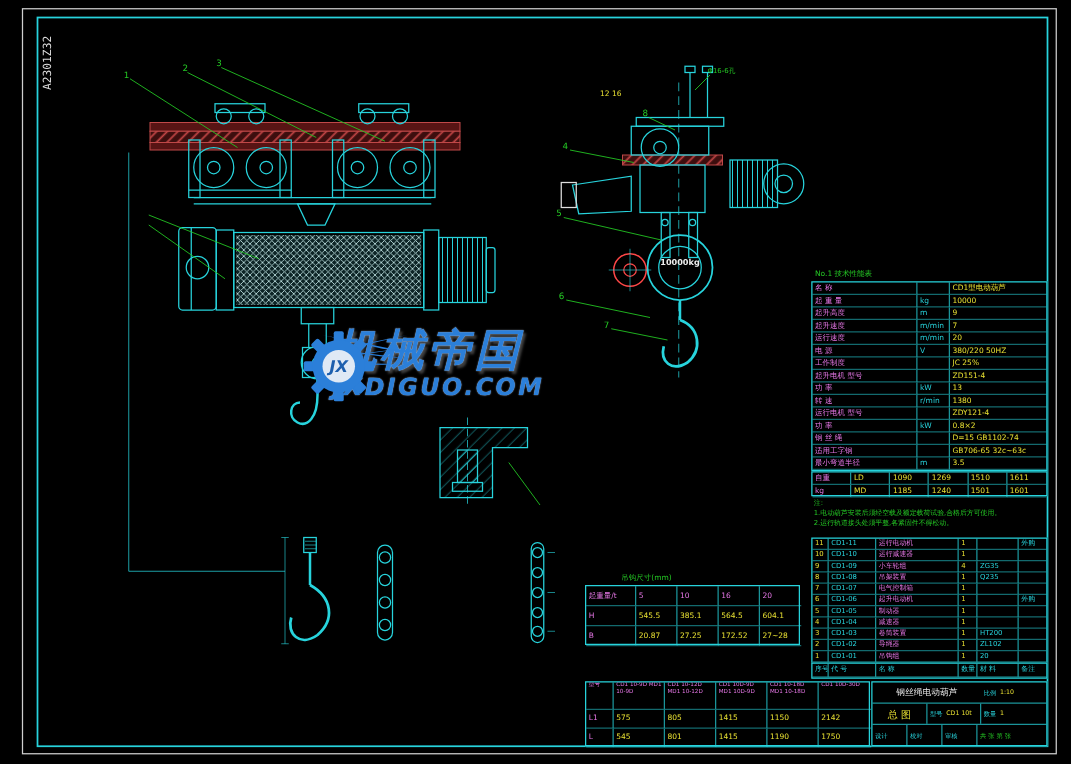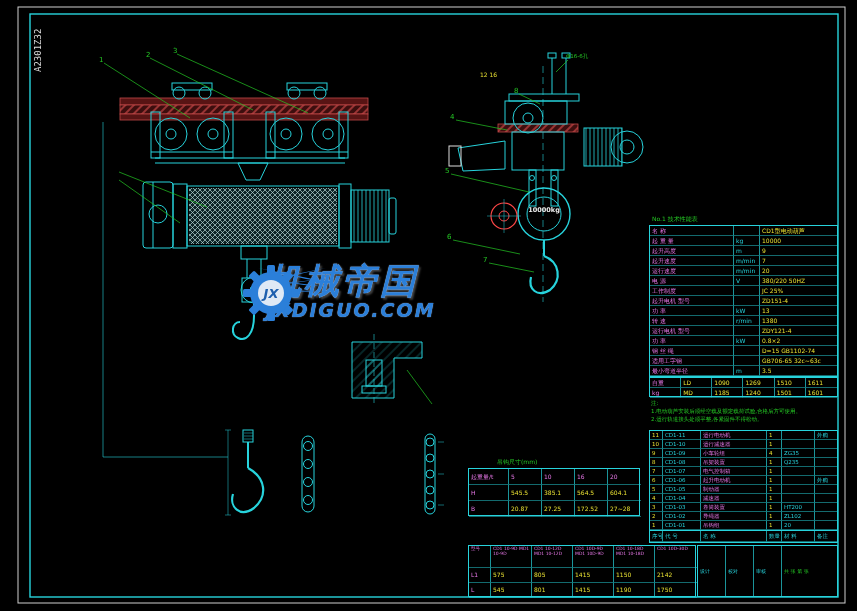--- a/index.html
+++ b/index.html
@@ -578,20 +578,38 @@
         <span class="td">545</span>
         <span class="td">801</span>
         <span class="td">1415</span>
         <span class="td">1190</span>
         <span class="td">1750</span>
       </div>
     </div>
 
   <div class="title-block">
     <div class="tb-row">
+      <div class="tb-title">钢丝绳电动葫芦</div>
+      <div class="tb-cell" style="width:52px">
+        <span>比例</span>
+          <span class="yl">1:10</span>
+      </div>
+    </div>
+    <div class="tb-row">
+      <div class="tb-cell tb-sub" style="width:44px">总 图</div>
+      <div class="tb-cell" style="flex:1">
+        <span>型号</span>
+          <span class="yl">CD1 10t</span>
+      </div>
+      <div class="tb-cell" style="width:52px">
+        <span>数量</span>
+          <span class="yl">1</span>
+      </div>
+    </div>
+    <div class="tb-row">
       <div class="tb-cell" style="width:28px">设计</div>
       <div class="tb-cell" style="width:28px">校对</div>
       <div class="tb-cell" style="width:28px">审核</div>
       <div class="tb-cell gr" style="flex:1">共 张 第 张</div>
     </div>
   </div>
 
 </div>
 
 </body></html>

